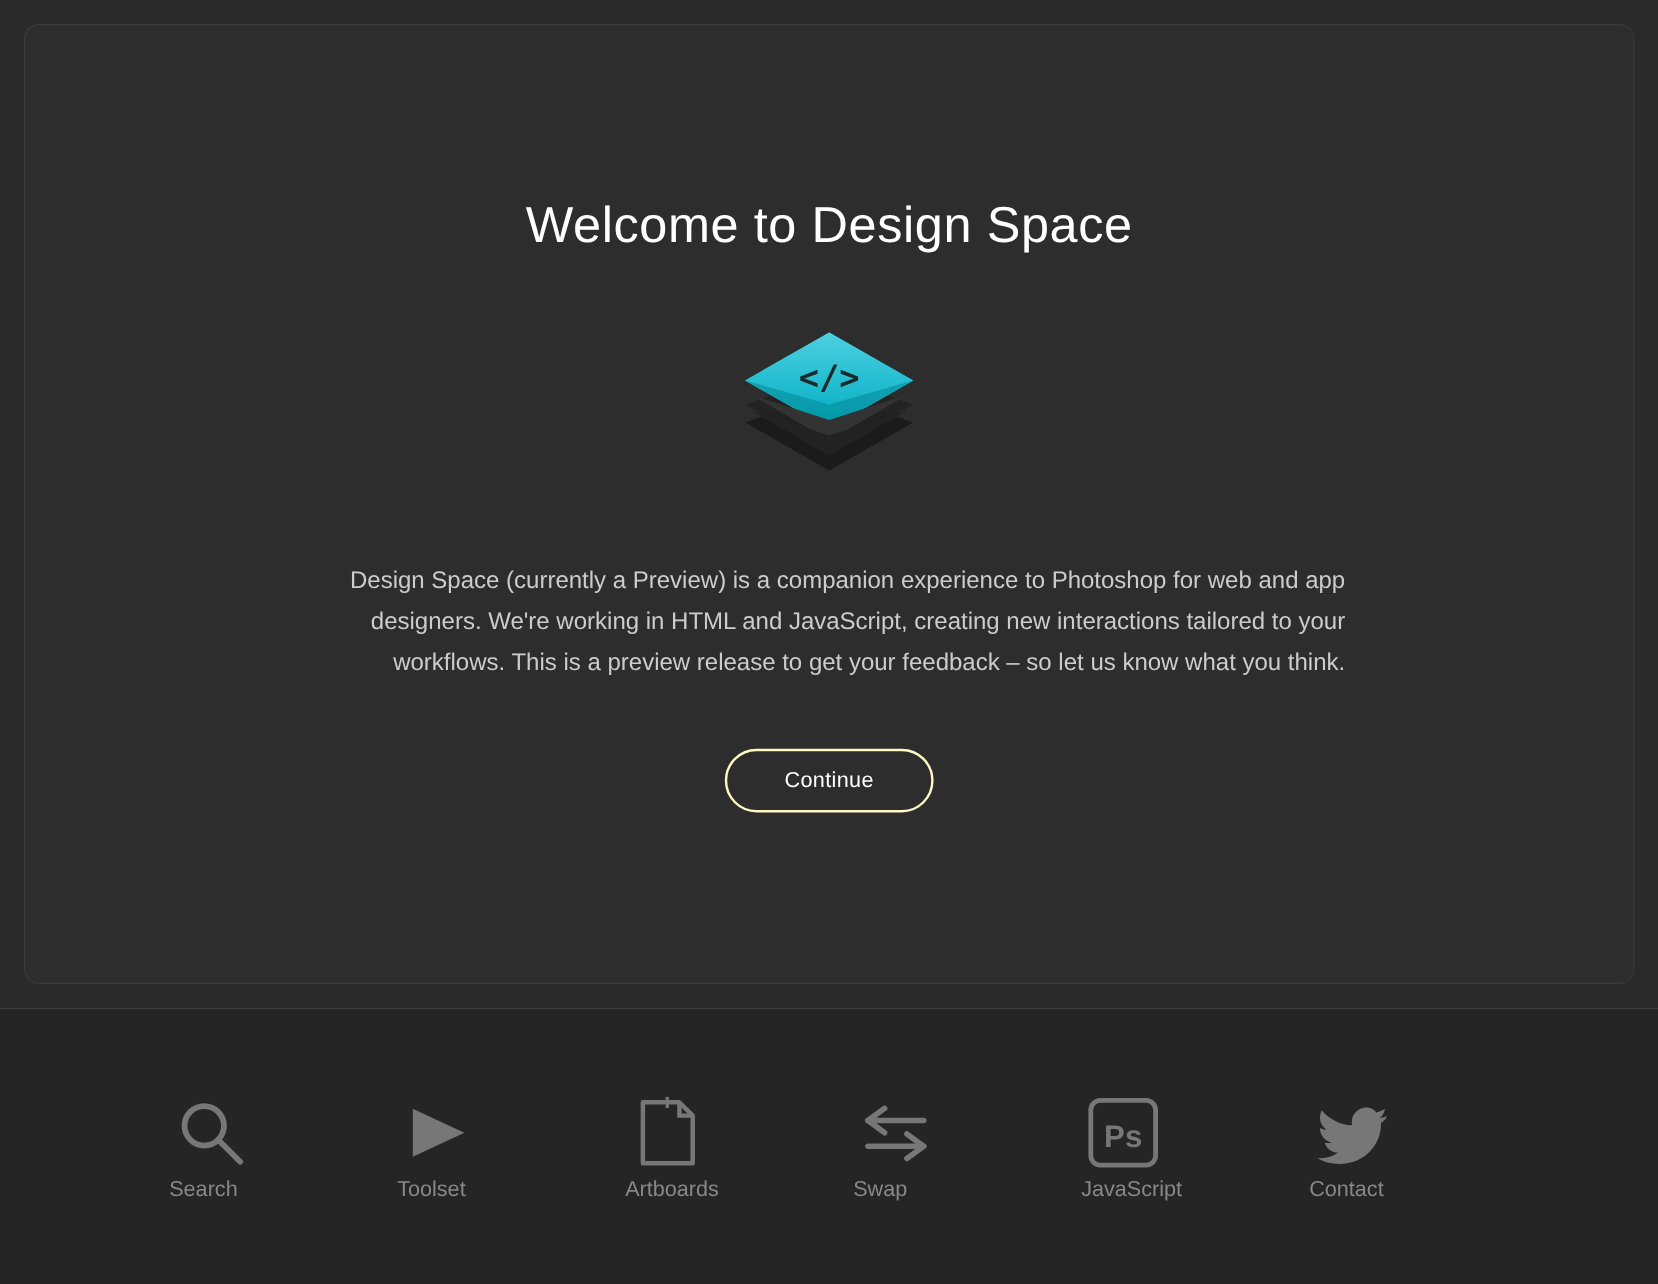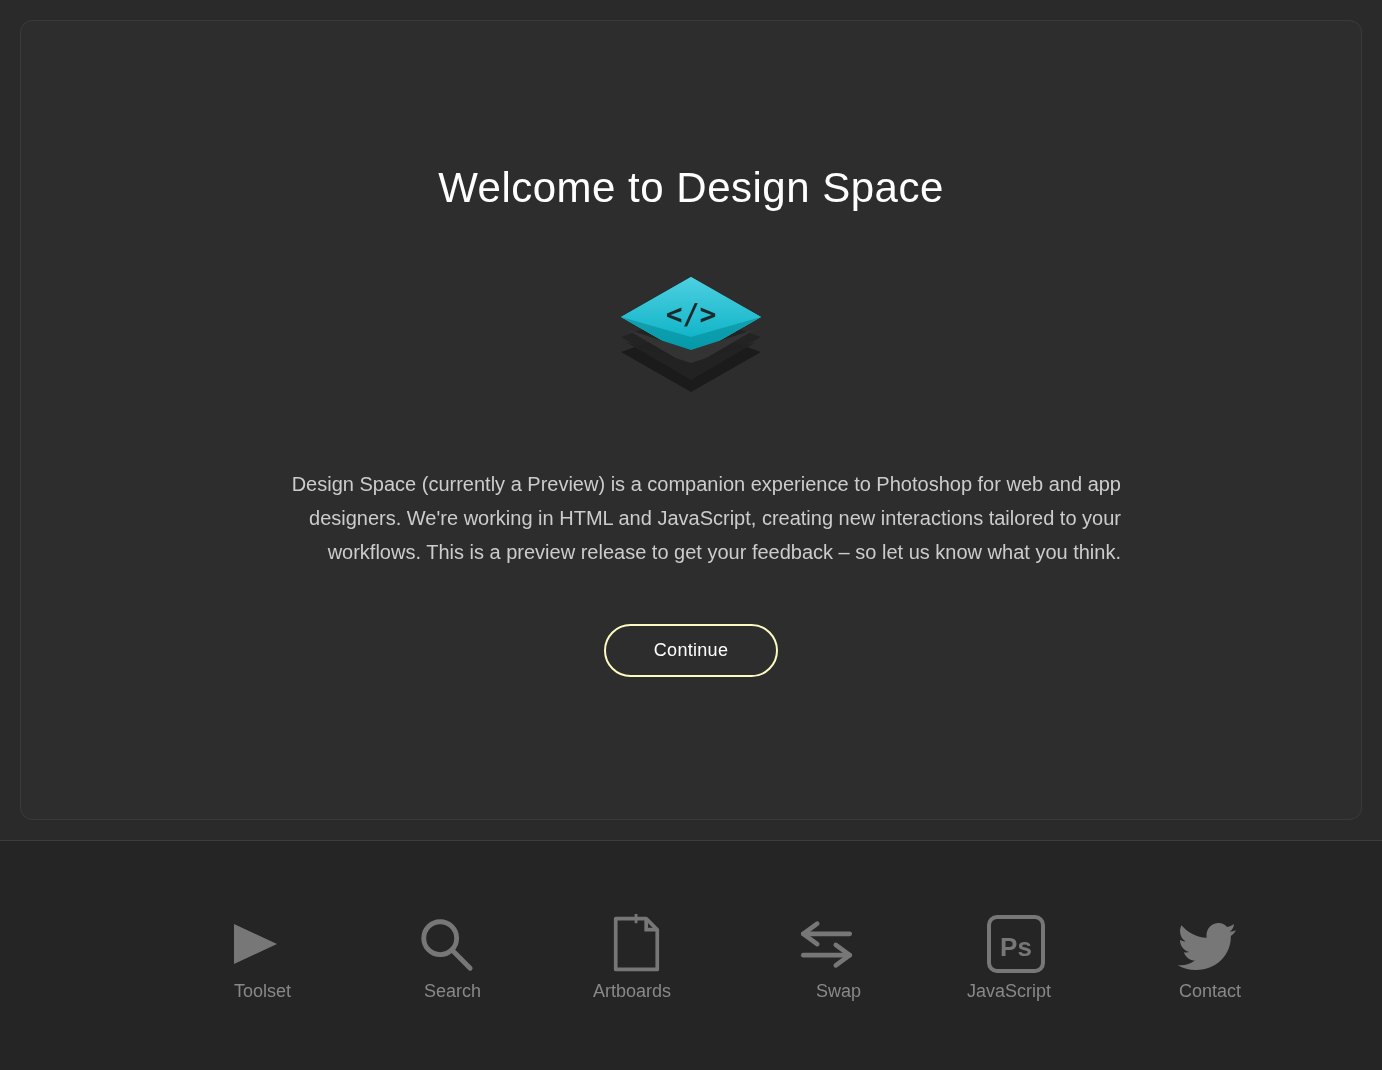--- a/index.html
+++ b/index.html
@@ -84,21 +84,21 @@
       display: flex;
       align-items: center;
       justify-content: center;
       gap: 0;
       flex-shrink: 0;
     }
 
     .toolbar-item {
       display: flex;
       flex-direction: column;
-      align-items: flex-end;
+      align-items: flex-start;
       justify-content: center;
       width: 190px;
       gap: 2px;
       cursor: pointer;
       padding: 20px;
     }
 
     .toolbar-icon {
       width: 70px;
       height: 70px;
@@ -188,37 +188,37 @@
   <p class="description-text">Design Space (currently a Preview) is a companion experience to Photoshop for web and app designers. We're working in HTML and JavaScript, creating new interactions tailored to your workflows. This is a preview release to get your feedback – so let us know what you think.</p>
 
   <button class="continue-button">Continue</button>
 
 </div>
 
 <div class="bottom-toolbar">
 
   <div class="toolbar-item">
     <div class="toolbar-icon">
-      <svg width="55" height="60" viewBox="0 0 55 60">
-        <polygon points="5,10 5,50 48,30" fill="#777777"></polygon>
-      </svg>
-    </div>
-    <span class="toolbar-label">Toolset</span>
-  </div>
-
-  <div class="toolbar-item">
-    <div class="toolbar-icon">
       <svg class="search-icon-svg" viewBox="0 0 60 60" xmlns="http://www.w3.org/2000/svg">
         <circle cx="24" cy="24" r="17" fill="none" stroke="#777777" stroke-width="5"></circle>
         <line x1="36" y1="36" x2="55" y2="55" stroke="#777777" stroke-width="5" stroke-linecap="round"></line>
       </svg>
     </div>
     <span class="toolbar-label">Search</span>
   </div>
 
+  <div class="toolbar-item">
+    <div class="toolbar-icon">
+      <svg width="55" height="60" viewBox="0 0 55 60">
+        <polygon points="5,10 5,50 48,30" fill="#777777"></polygon>
+      </svg>
+    </div>
+    <span class="toolbar-label">Toolset</span>
+  </div>
+
 
   <div class="toolbar-item">
     <div class="toolbar-icon">
       <svg class="artboard-icon-svg" viewBox="0 0 55 65" xmlns="http://www.w3.org/2000/svg">
 
         <path d="M5,5 L38,5 L50,17 L50,60 L5,60 Z" fill="none" stroke="#777777" stroke-width="4" stroke-linejoin="round"></path>
 
         <path d="M38,5 L38,17 L50,17" fill="none" stroke="#777777" stroke-width="4"></path>
 
         <line x1="27" y1="0" x2="27" y2="10" stroke="#777777" stroke-width="3"></line>

